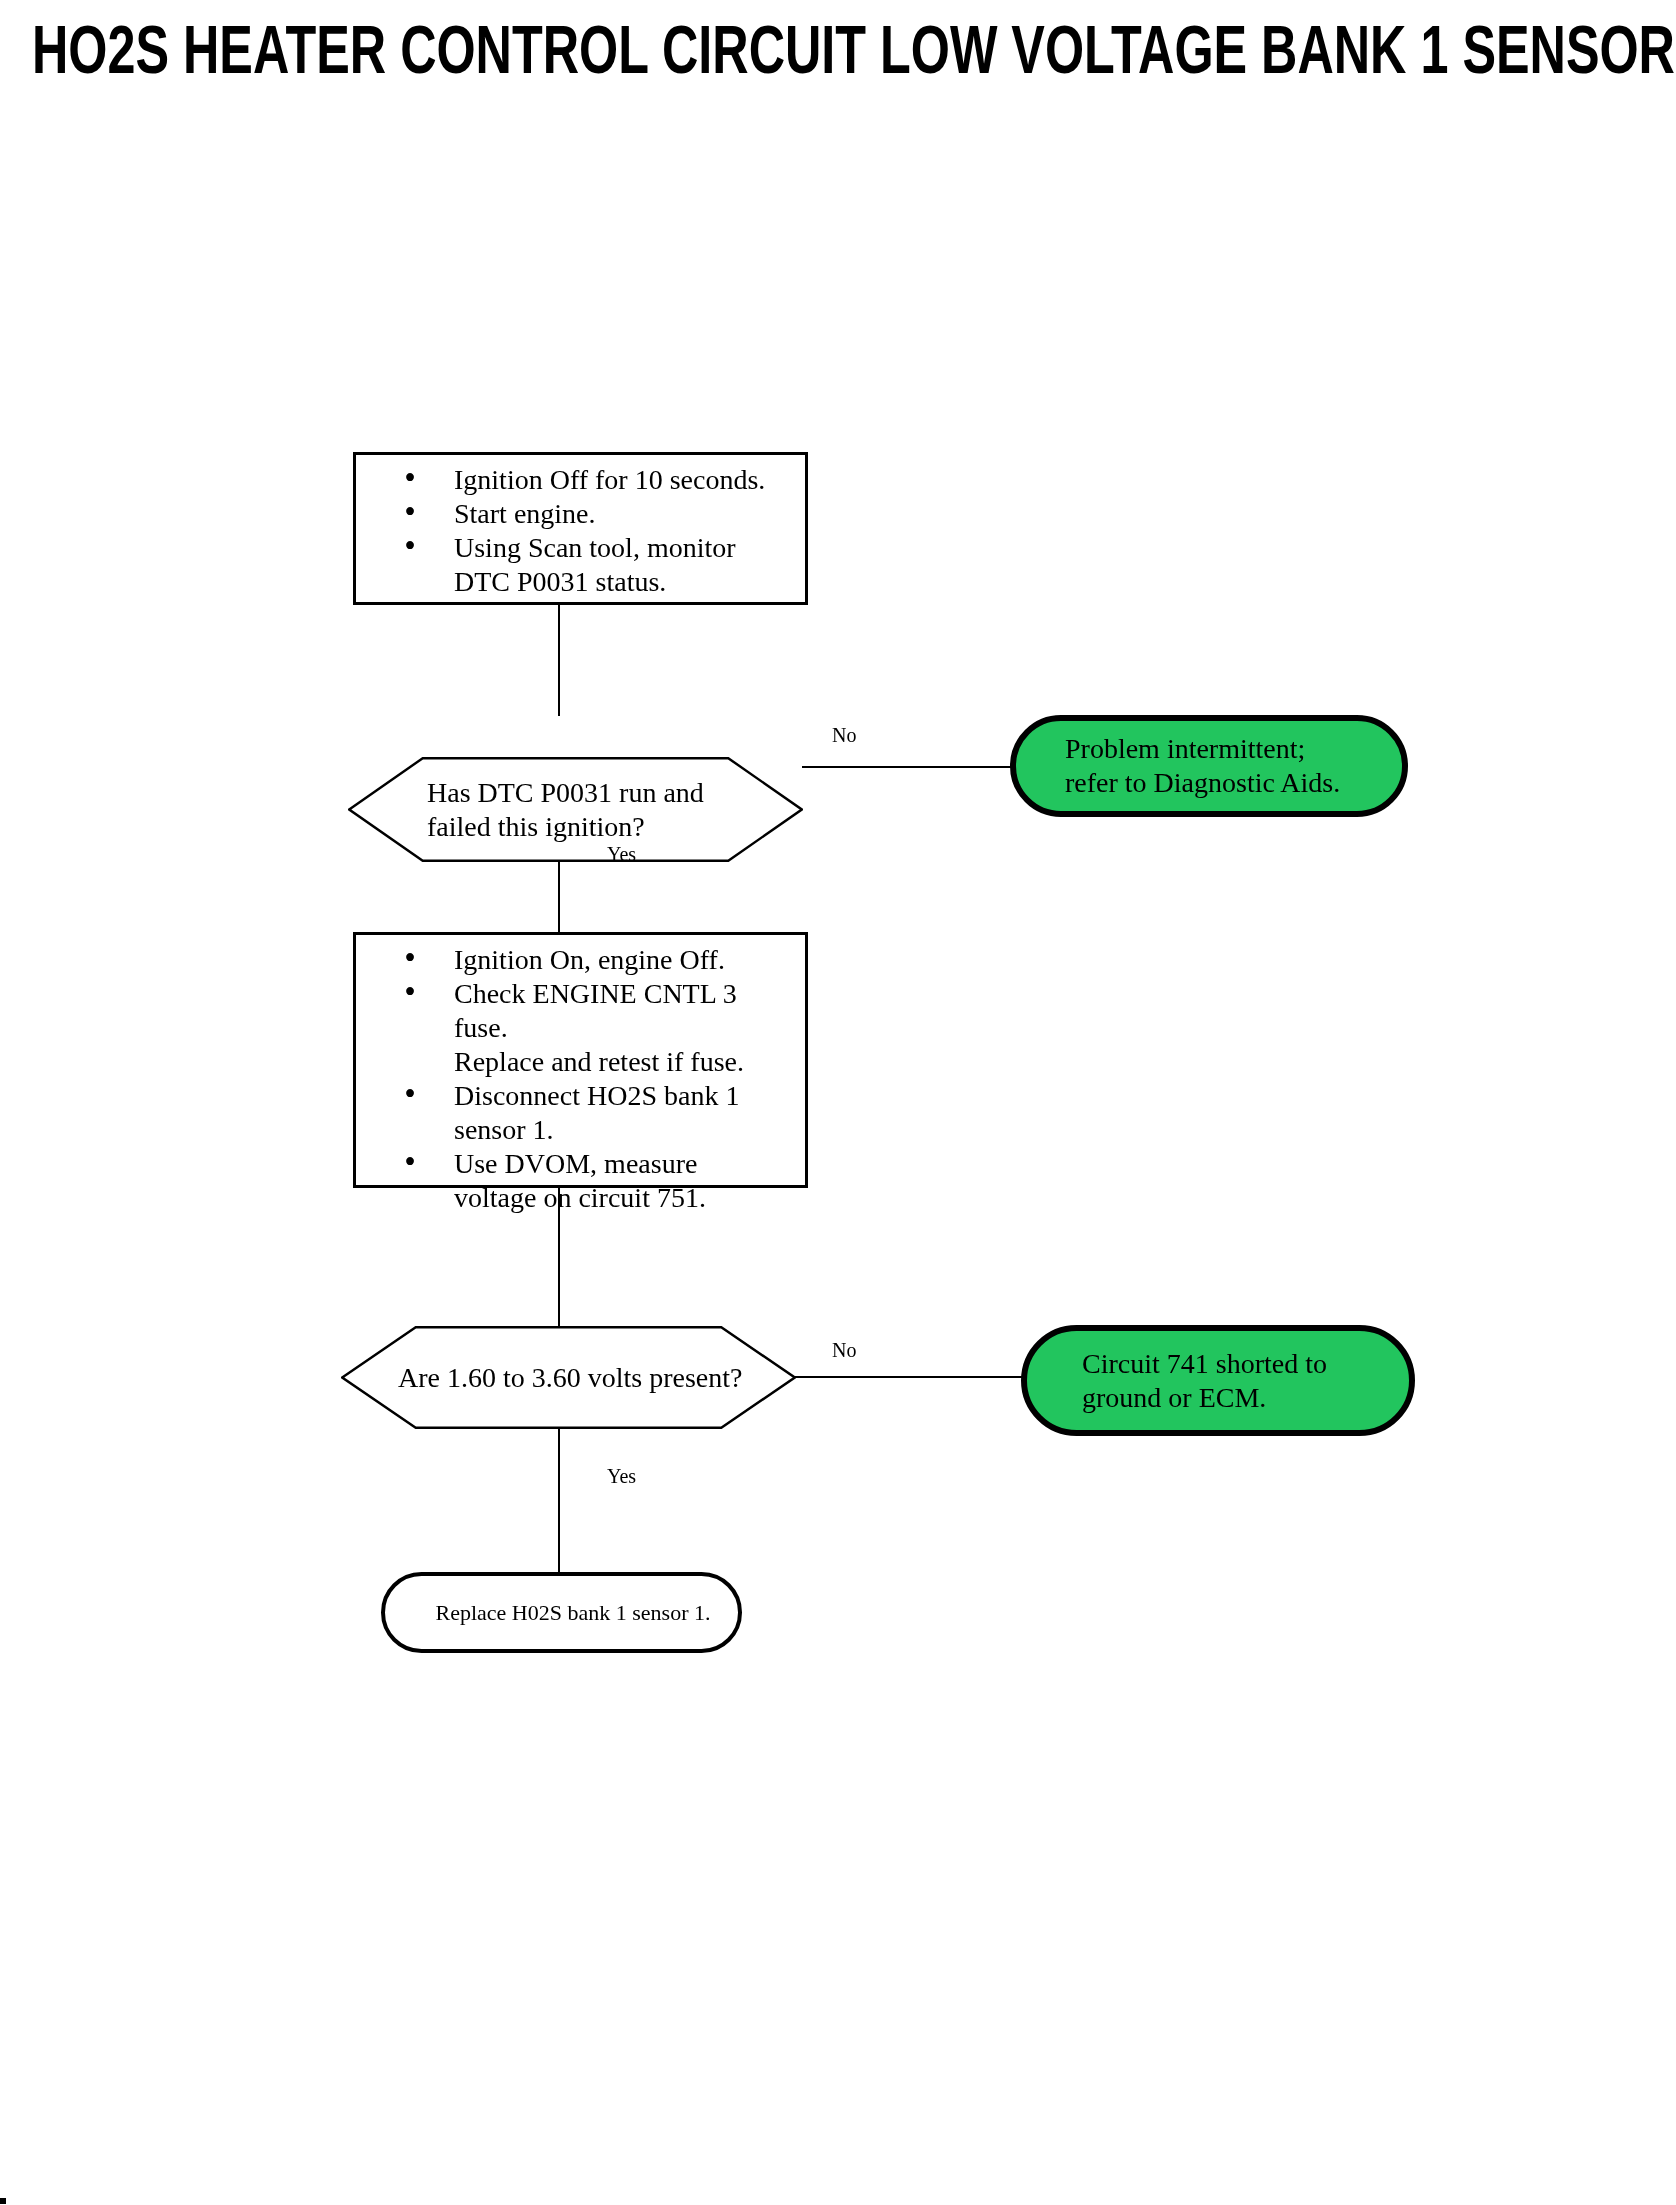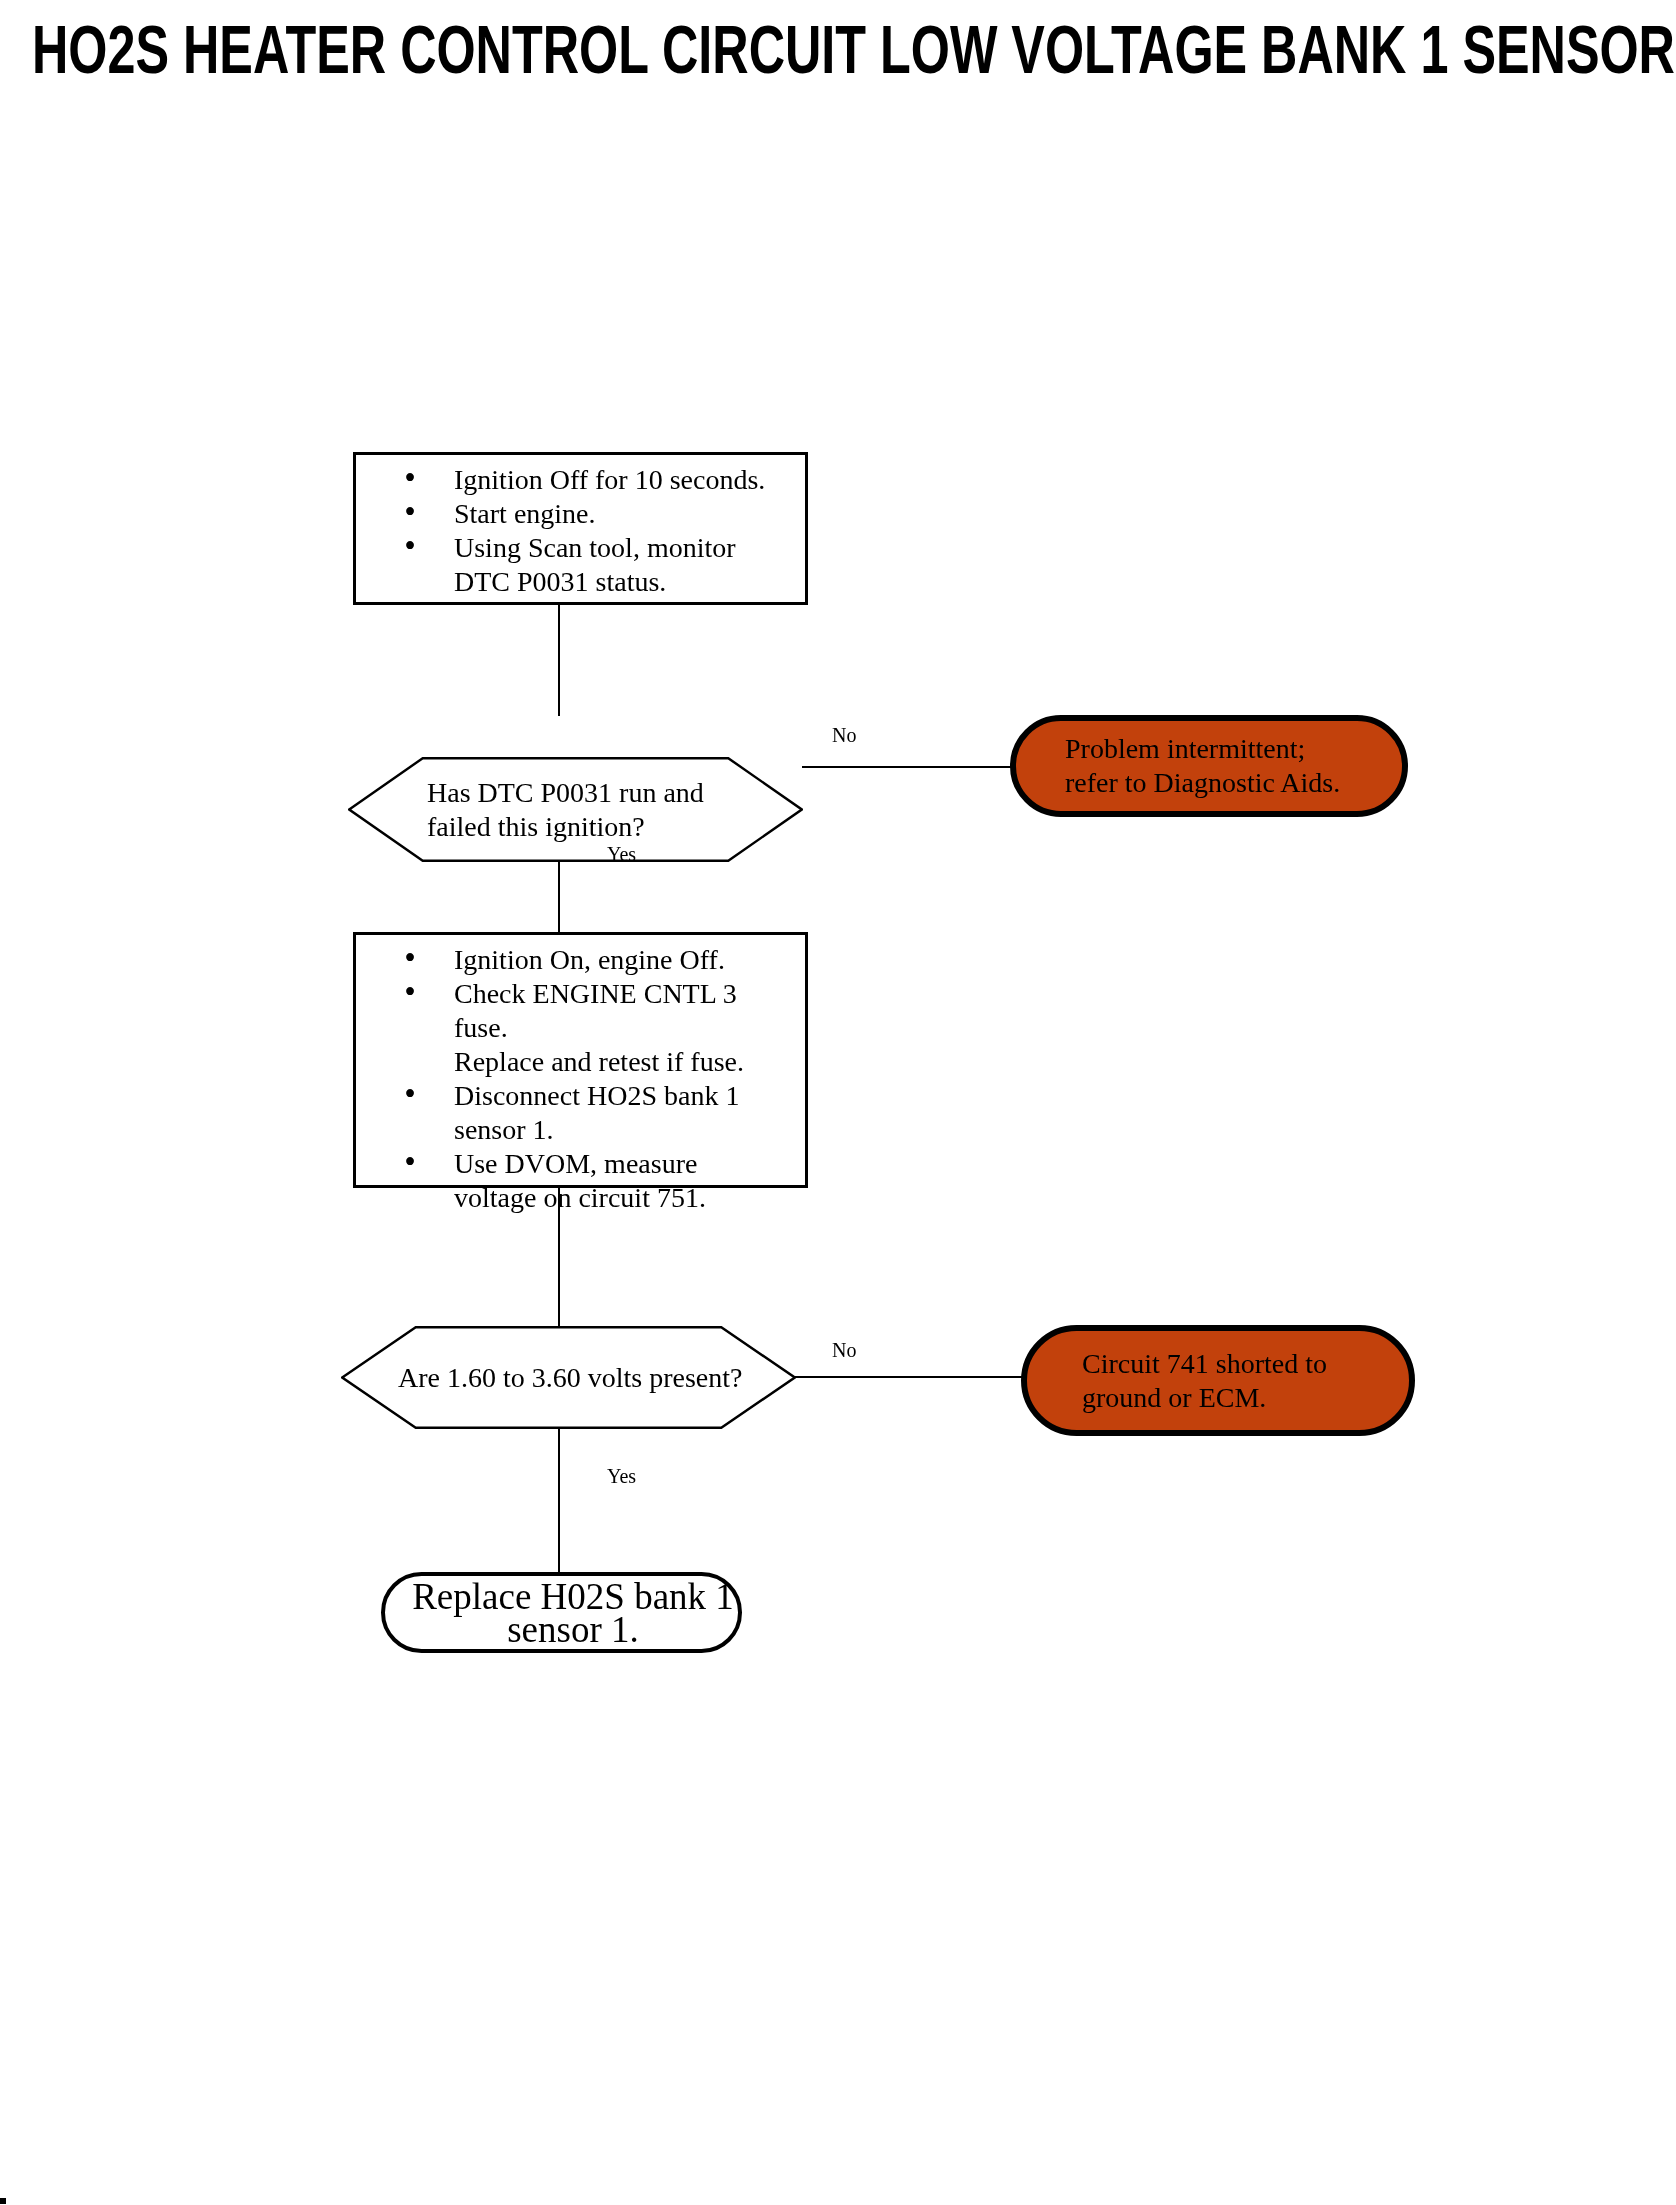--- a/index.html
+++ b/index.html
@@ -77,42 +77,42 @@
     position: absolute;
     left: 0; top: 0; right: 0; bottom: 0;
     display: flex;
     flex-direction: column;
     justify-content: center;
     font-size: 28px;
     line-height: 34px;
   }
   .oval {
     position: absolute;
-    background: #c2410c;
+    background: #22c55e;
     border: 6px solid #000;
     box-sizing: border-box;
     display: flex;
     flex-direction: column;
     justify-content: center;
   }
   .oval-text {
     font-size: 28px;
     line-height: 34px;
   }
   .stadium {
     position: absolute;
     background: #fff;
     border: 4.9px solid #000;
     box-sizing: border-box;
     display: flex;
     flex-direction: column;
     justify-content: center;
   }
   .stadium-text {
-    font-size: 37px;
+    font-size: 22px;
     line-height: 33px;
     text-align: center;
     margin-left: 23px;
   }
   .edge-label {
     position: absolute;
     font-size: 20px;
     line-height: 30px;
   }
   .corner-mark {

